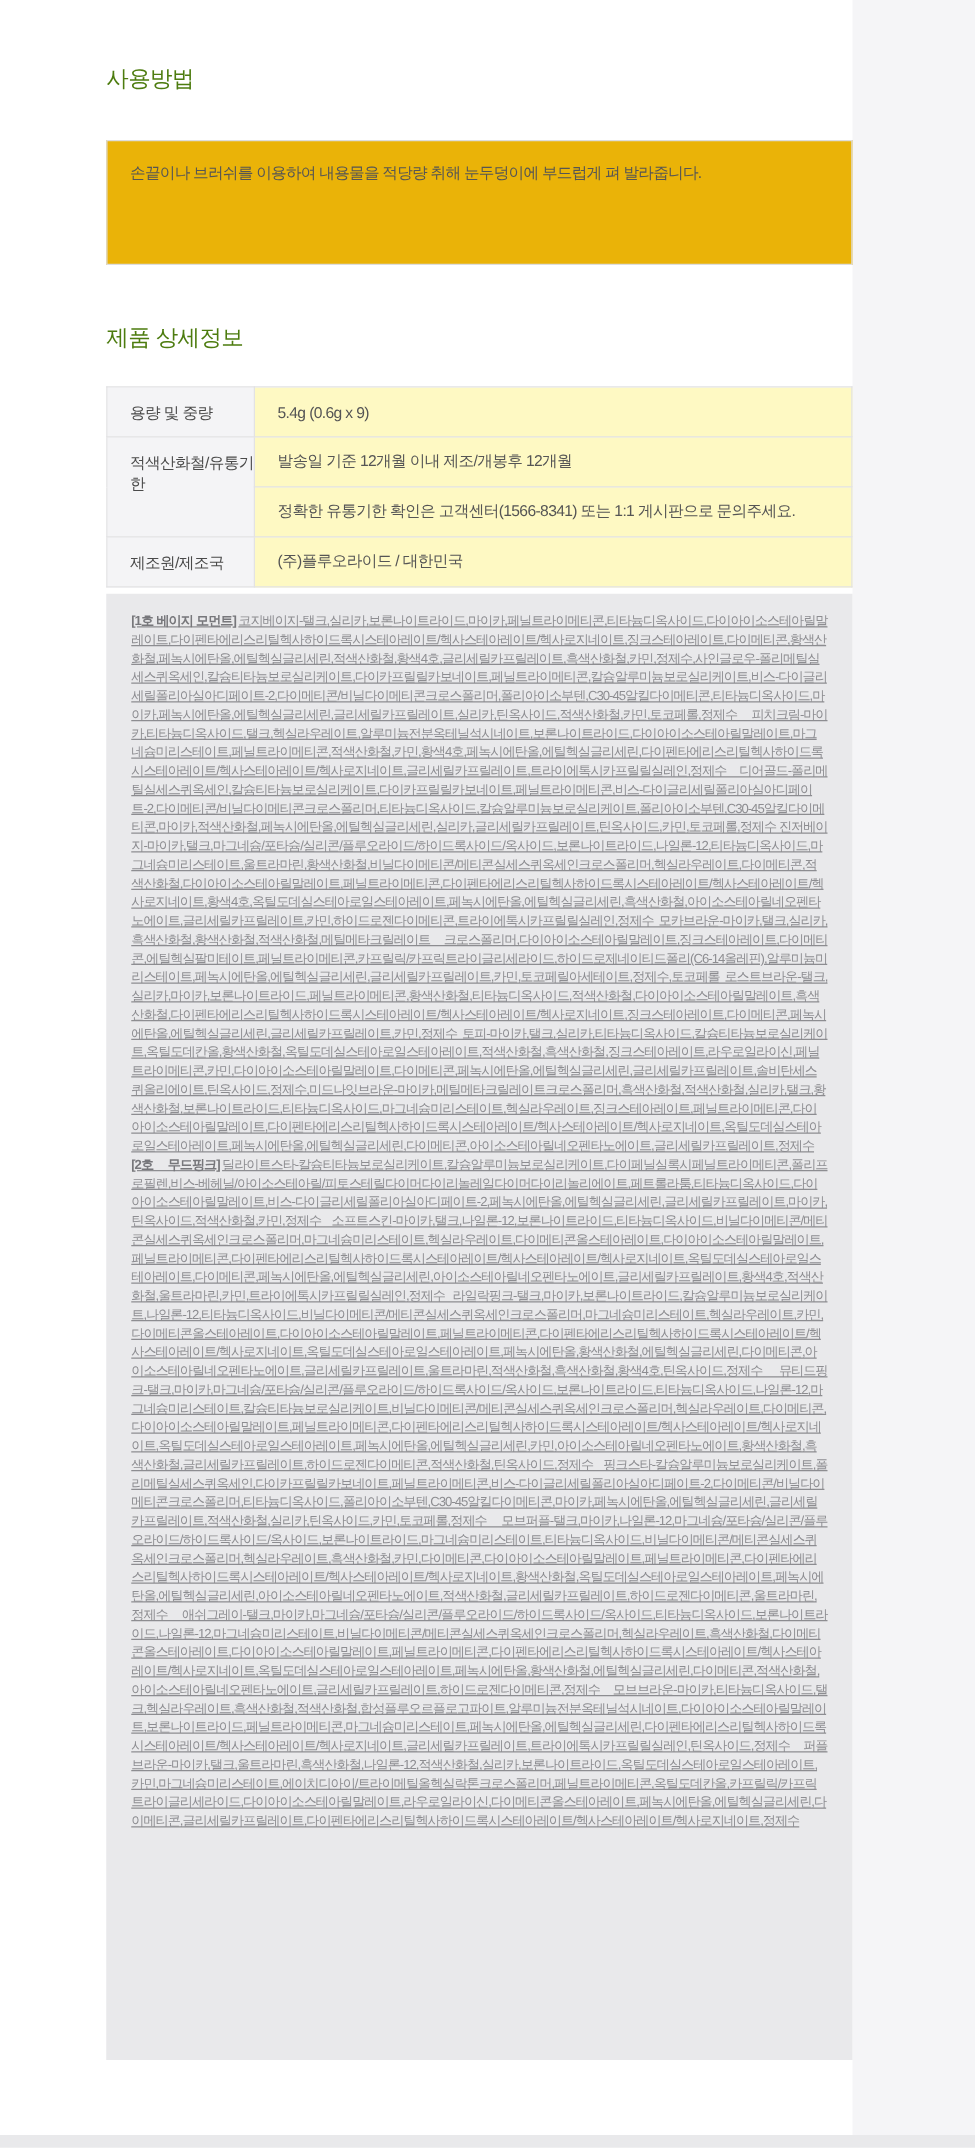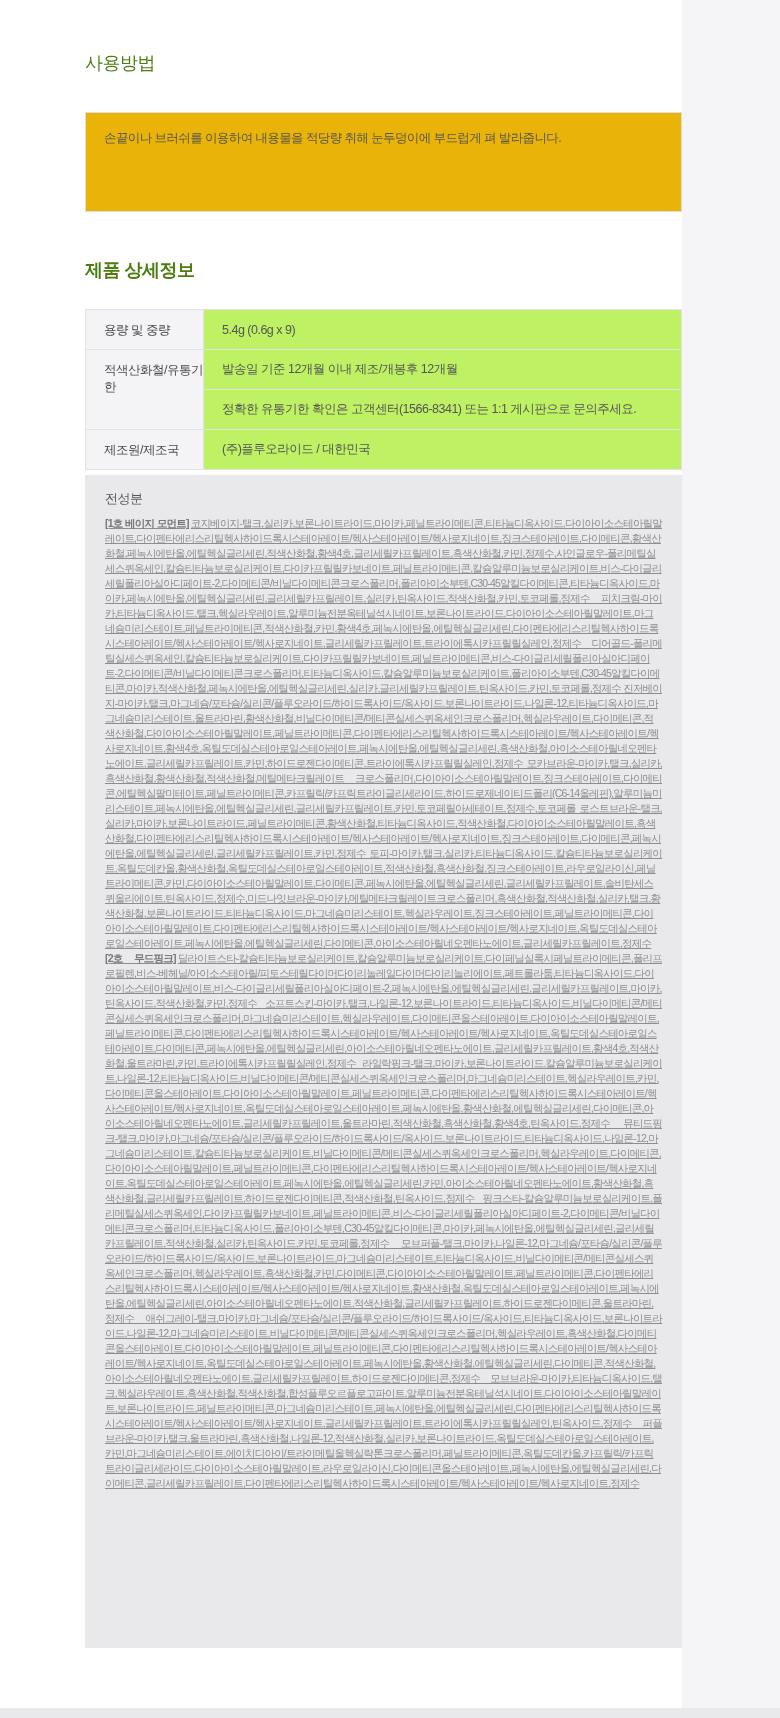--- a/index.html
+++ b/index.html
@@ -25,37 +25,37 @@
   .usage-title { top:51px; }
   .usage-box {
     position:absolute; left:85px; top:92px; width:597px; height:100px;
     background:#eab308; border:1px solid #dddddd;
     padding:17px 18px;
     margin-top:20px;
   }
   .usage-box p {
     font-size:12.5px; color:#555; letter-spacing:-0.6px; line-height:17px;
   }
-  .detail-title { top:258px;font-weight:bold; }
+  .detail-title { top:258px; }
   .detail-table {
     position:absolute; left:85px; top:309px; width:597px;
     border-collapse:collapse; table-layout:fixed;border-radius:31px;
   }
   .detail-table th, .detail-table td {
     border:1px solid #e2e2e4;
     height:40px;
     font-size:12.5px; letter-spacing:-0.5px;
     text-align:left; padding:0 0 0 18px;
   }
   .detail-table th {
     width:118px; background:#f4f4f6; color:#4a4a4a; font-weight:normal;
     vertical-align:top; padding-top:12px;
   }
   .detail-table th.mid { vertical-align:top; }
-  .detail-table td { color:#555; background:#bef264; vertical-align:middle; }
+  .detail-table td { color:#555; background:#fef9c3; vertical-align:middle; }
   .ingredients-box {
     position:absolute; left:85px; top:475px; width:597px; height:1173px;
     background:#e9e9eb; padding:15px 20px; overflow:hidden;
   }
   .ingredients-title {
     font-size:13px; color:#57575b; letter-spacing:-0.5px; margin-bottom:8px;
   }
   .ing {
     font-size:10.5px; line-height:15px; color:#8d8d91;
     letter-spacing:-0.8px; text-align:justify; word-break:break-all;text-decoration:underline;
@@ -90,16 +90,15 @@
     <td>정확한 유통기한 확인은 고객센터(1566-8341) 또는 1:1 게시판으로 문의주세요.</td>
   </tr>
   <tr>
     <th>제조원/제조국</th>
     <td>(주)플루오라이드 / 대한민국</td>
   </tr>
 </tbody>
   </table>
 
 <div class="ingredients-box">
-  <div class="ingredients-title">전성분</div>
   <p class="ing"><b>[1호 베이지 모먼트]</b><span>코지베이지-탤크,실리카,보론나이트라이드,마이카,페닐트라이메티콘,티타늄디옥사이드,다이아이소스테아릴말레이트,다이펜타에리스리틸헥사하이드록시스테아레이트/헥사스테아레이트/헥사로지네이트,징크스테아레이트,다이메티콘,황색산화철,페녹시에탄올,에틸헥실글리세린,적색산화철,황색4호,글리세릴카프릴레이트,흑색산화철,카민,정제수,사인글로우-폴리메틸실세스퀴옥세인,칼슘티타늄보로실리케이트,다이카프릴릴카보네이트,페닐트라이메티콘,칼슘알루미늄보로실리케이트,비스-다이글리세릴폴리아실아디페이트-2,다이메티콘/비닐다이메티콘크로스폴리머,폴리아이소부텐,C30-45알킬다이메티콘,티타늄디옥사이드,마이카,페녹시에탄올,에틸헥실글리세린,글리세릴카프릴레이트,실리카,틴옥사이드,적색산화철,카민,토코페롤,정제수 피치크림-마이카,티타늄디옥사이드,탤크,헥실라우레이트,알루미늄전분옥테닐석시네이트,보론나이트라이드,다이아이소스테아릴말레이트,마그네슘미리스테이트,페닐트라이메티콘,적색산화철,카민,황색4호,페녹시에탄올,에틸헥실글리세린,다이펜타에리스리틸헥사하이드록시스테아레이트/헥사스테아레이트/헥사로지네이트,글리세릴카프릴레이트,트라이에톡시카프릴릴실레인,정제수 디어골드-폴리메틸실세스퀴옥세인,칼슘티타늄보로실리케이트,다이카프릴릴카보네이트,페닐트라이메티콘,비스-다이글리세릴폴리아실아디페이트-2,다이메티콘/비닐다이메티콘크로스폴리머,티타늄디옥사이드,칼슘알루미늄보로실리케이트,폴리아이소부텐,C30-45알킬다이메티콘,마이카,적색산화철,페녹시에탄올,에틸헥실글리세린,실리카,글리세릴카프릴레이트,틴옥사이드,카민,토코페롤,정제수 진저베이지-마이카,탤크,마그네슘/포타슘/실리콘/플루오라이드/하이드록사이드/옥사이드,보론나이트라이드,나일론-12,티타늄디옥사이드,마그네슘미리스테이트,울트라마린,황색산화철,비닐다이메티콘/메티콘실세스퀴옥세인크로스폴리머,헥실라우레이트,다이메티콘,적색산화철,다이아이소스테아릴말레이트,페닐트라이메티콘,다이펜타에리스리틸헥사하이드록시스테아레이트/헥사스테아레이트/헥사로지네이트,황색4호,옥틸도데실스테아로일스테아레이트,페녹시에탄올,에틸헥실글리세린,흑색산화철,아이소스테아릴네오펜타노에이트,글리세릴카프릴레이트,카민,하이드로젠다이메티콘,트라이에톡시카프릴릴실레인,정제수 모카브라운-마이카,탤크,실리카,흑색산화철,황색산화철,적색산화철,메틸메타크릴레이트 크로스폴리머,다이아이소스테아릴말레이트,징크스테아레이트,다이메티콘,에틸헥실팔미테이트,페닐트라이메티콘,카프릴릭/카프릭트라이글리세라이드,하이드로제네이티드폴리(C6-14올레핀),알루미늄미리스테이트,페녹시에탄올,에틸헥실글리세린,글리세릴카프릴레이트,카민,토코페릴아세테이트,정제수,토코페롤 로스트브라운-탤크,실리카,마이카,보론나이트라이드,페닐트라이메티콘,황색산화철,티타늄디옥사이드,적색산화철,다이아이소스테아릴말레이트,흑색산화철,다이펜타에리스리틸헥사하이드록시스테아레이트/헥사스테아레이트/헥사로지네이트,징크스테아레이트,다이메티콘,페녹시에탄올,에틸헥실글리세린,글리세릴카프릴레이트,카민,정제수 토피-마이카,탤크,실리카,티타늄디옥사이드,칼슘티타늄보로실리케이트,옥틸도데칸올,황색산화철,옥틸도데실스테아로일스테아레이트,적색산화철,흑색산화철,징크스테아레이트,라우로일라이신,페닐트라이메티콘,카민,다이아이소스테아릴말레이트,다이메티콘,페녹시에탄올,에틸헥실글리세린,글리세릴카프릴레이트,솔비탄세스퀴올리에이트,틴옥사이드,정제수,미드나잇브라운-마이카,메틸메타크릴레이트크로스폴리머,흑색산화철,적색산화철,실리카,탤크,황색산화철,보론나이트라이드,티타늄디옥사이드,마그네슘미리스테이트,헥실라우레이트,징크스테아레이트,페닐트라이메티콘,다이아이소스테아릴말레이트,다이펜타에리스리틸헥사하이드록시스테아레이트/헥사스테아레이트/헥사로지네이트,옥틸도데실스테아로일스테아레이트,페녹시에탄올,에틸헥실글리세린,다이메티콘,아이소스테아릴네오펜타노에이트,글리세릴카프릴레이트,정제수</span></p>
   <p class="ing"><b>[2호 무드핑크]</b><span>딜라이트스타-칼슘티타늄보로실리케이트,칼슘알루미늄보로실리케이트,다이페닐실록시페닐트라이메티콘,폴리프로필렌,비스-베헤닐/아이소스테아릴/피토스테릴다이머다이리놀레일다이머다이리놀리에이트,페트롤라툼,티타늄디옥사이드,다이아이소스테아릴말레이트,비스-다이글리세릴폴리아실아디페이트-2,페녹시에탄올,에틸헥실글리세린,글리세릴카프릴레이트,마이카,틴옥사이드,적색산화철,카민,정제수 소프트스킨-마이카,탤크,나일론-12,보론나이트라이드,티타늄디옥사이드,비닐다이메티콘/메티콘실세스퀴옥세인크로스폴리머,마그네슘미리스테이트,헥실라우레이트,다이메티콘올스테아레이트,다이아이소스테아릴말레이트,페닐트라이메티콘,다이펜타에리스리틸헥사하이드록시스테아레이트/헥사스테아레이트/헥사로지네이트,옥틸도데실스테아로일스테아레이트,다이메티콘,페녹시에탄올,에틸헥실글리세린,아이소스테아릴네오펜타노에이트,글리세릴카프릴레이트,황색4호,적색산화철,울트라마린,카민,트라이에톡시카프릴릴실레인,정제수 라일락핑크-탤크,마이카,보론나이트라이드,칼슘알루미늄보로실리케이트,나일론-12,티타늄디옥사이드,비닐다이메티콘/메티콘실세스퀴옥세인크로스폴리머,마그네슘미리스테이트,헥실라우레이트,카민,다이메티콘올스테아레이트,다이아이소스테아릴말레이트,페닐트라이메티콘,다이펜타에리스리틸헥사하이드록시스테아레이트/헥사스테아레이트/헥사로지네이트,옥틸도데실스테아로일스테아레이트,페녹시에탄올,황색산화철,에틸헥실글리세린,다이메티콘,아이소스테아릴네오펜타노에이트,글리세릴카프릴레이트,울트라마린,적색산화철,흑색산화철,황색4호,틴옥사이드,정제수 뮤티드핑크-탤크,마이카,마그네슘/포타슘/실리콘/플루오라이드/하이드록사이드/옥사이드,보론나이트라이드,티타늄디옥사이드,나일론-12,마그네슘미리스테이트,칼슘티타늄보로실리케이트,비닐다이메티콘/메티콘실세스퀴옥세인크로스폴리머,헥실라우레이트,다이메티콘,다이아이소스테아릴말레이트,페닐트라이메티콘,다이펜타에리스리틸헥사하이드록시스테아레이트/헥사스테아레이트/헥사로지네이트,옥틸도데실스테아로일스테아레이트,페녹시에탄올,에틸헥실글리세린,카민,아이소스테아릴네오펜타노에이트,황색산화철,흑색산화철,글리세릴카프릴레이트,하이드로젠다이메티콘,적색산화철,틴옥사이드,정제수 핑크스타-칼슘알루미늄보로실리케이트,폴리메틸실세스퀴옥세인,다이카프릴릴카보네이트,페닐트라이메티콘,비스-다이글리세릴폴리아실아디페이트-2,다이메티콘/비닐다이메티콘크로스폴리머,티타늄디옥사이드,폴리아이소부텐,C30-45알킬다이메티콘,마이카,페녹시에탄올,에틸헥실글리세린,글리세릴카프릴레이트,적색산화철,실리카,틴옥사이드,카민,토코페롤,정제수 모브퍼플-탤크,마이카,나일론-12,마그네슘/포타슘/실리콘/플루오라이드/하이드록사이드/옥사이드,보론나이트라이드,마그네슘미리스테이트,티타늄디옥사이드,비닐다이메티콘/메티콘실세스퀴옥세인크로스폴리머,헥실라우레이트,흑색산화철,카민,다이메티콘,다이아이소스테아릴말레이트,페닐트라이메티콘,다이펜타에리스리틸헥사하이드록시스테아레이트/헥사스테아레이트/헥사로지네이트,황색산화철,옥틸도데실스테아로일스테아레이트,페녹시에탄올,에틸헥실글리세린,아이소스테아릴네오펜타노에이트,적색산화철,글리세릴카프릴레이트,하이드로젠다이메티콘,울트라마린,정제수 애쉬그레이-탤크,마이카,마그네슘/포타슘/실리콘/플루오라이드/하이드록사이드/옥사이드,티타늄디옥사이드,보론나이트라이드,나일론-12,마그네슘미리스테이트,비닐다이메티콘/메티콘실세스퀴옥세인크로스폴리머,헥실라우레이트,흑색산화철,다이메티콘올스테아레이트,다이아이소스테아릴말레이트,페닐트라이메티콘,다이펜타에리스리틸헥사하이드록시스테아레이트/헥사스테아레이트/헥사로지네이트,옥틸도데실스테아로일스테아레이트,페녹시에탄올,황색산화철,에틸헥실글리세린,다이메티콘,적색산화철,아이소스테아릴네오펜타노에이트,글리세릴카프릴레이트,하이드로젠다이메티콘,정제수 모브브라운-마이카,티타늄디옥사이드,탤크,헥실라우레이트,흑색산화철,적색산화철,합성플루오르플로고파이트,알루미늄전분옥테닐석시네이트,다이아이소스테아릴말레이트,보론나이트라이드,페닐트라이메티콘,마그네슘미리스테이트,페녹시에탄올,에틸헥실글리세린,다이펜타에리스리틸헥사하이드록시스테아레이트/헥사스테아레이트/헥사로지네이트,글리세릴카프릴레이트,트라이에톡시카프릴릴실레인,틴옥사이드,정제수 퍼플브라운-마이카,탤크,울트라마린,흑색산화철,나일론-12,적색산화철,실리카,보론나이트라이드,옥틸도데실스테아로일스테아레이트,카민,마그네슘미리스테이트,에이치디아이/트라이메틸올헥실락톤크로스폴리머,페닐트라이메티콘,옥틸도데칸올,카프릴릭/카프릭트라이글리세라이드,다이아이소스테아릴말레이트,라우로일라이신,다이메티콘올스테아레이트,페녹시에탄올,에틸헥실글리세린,다이메티콘,글리세릴카프릴레이트,다이펜타에리스리틸헥사하이드록시스테아레이트/헥사스테아레이트/헥사로지네이트,정제수</span></p>
 </div>
 
 </body></html>

